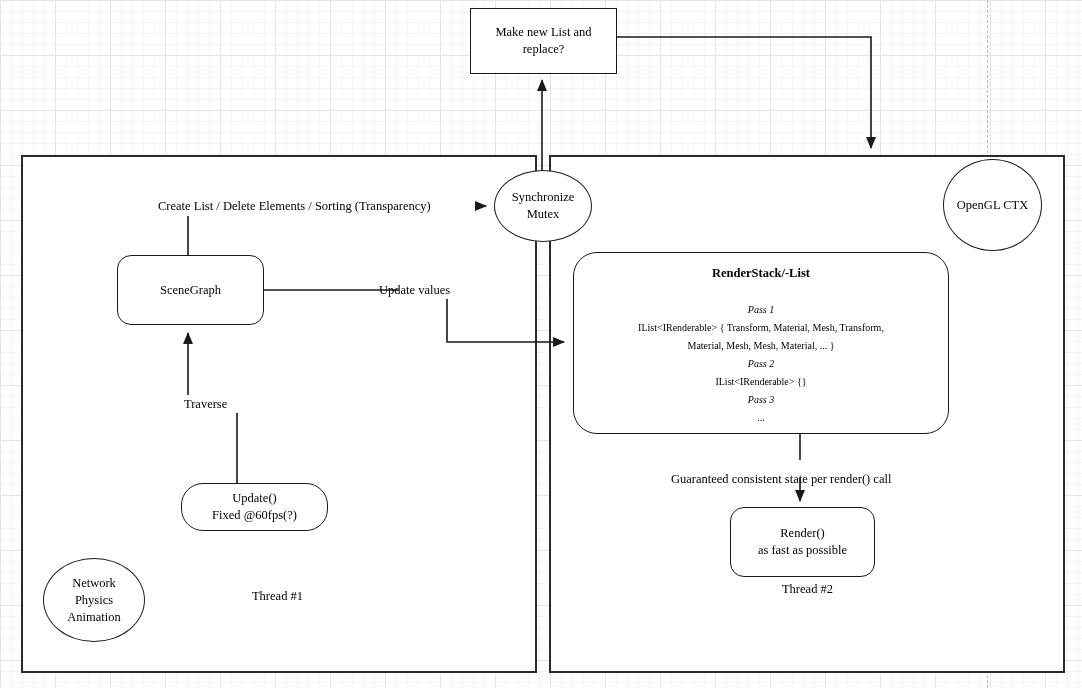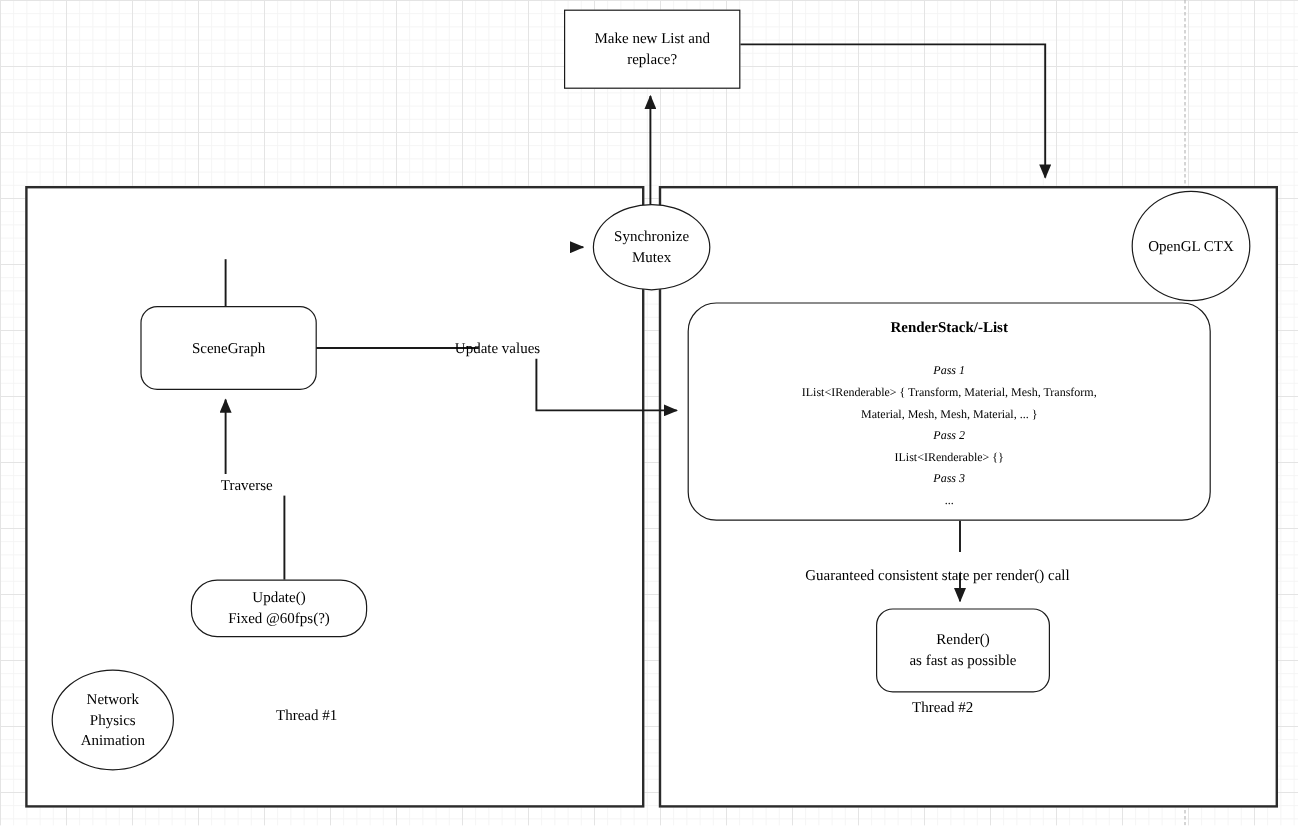--- a/index.html
+++ b/index.html
@@ -19,30 +19,30 @@
   #thread1-box{left:21px;top:155px;width:512px;height:514px;}
   #thread2-box{left:549px;top:155px;width:512px;height:514px;}
   svg.wires{position:absolute;left:0;top:0;z-index:2;pointer-events:none;}
   svg.wires path{pointer-events:stroke;}
   .node{position:absolute;background:#ffffff;border:1.5px solid #1a1a1a;z-index:3;
         display:flex;align-items:center;justify-content:center;text-align:center;
         font-size:12.5px;line-height:17px;white-space:pre-line;}
   .rounded{border-radius:14px;justify-content:center;}
   .ellipse{border-radius:50%;}
   .label{position:absolute;z-index:3;font-size:12.5px;line-height:14px;white-space:nowrap;}
-  .centered{}
-  #renderstack{left:573px;top:252px;width:436px;height:182px;border-radius:24px;
+  .centered{text-align:center;}
+  #renderstack{left:573px;top:252px;width:376px;height:182px;border-radius:24px;
                flex-direction:column;justify-content:flex-start;padding-top:12px;box-sizing:border-box;}
   .rs-title{font-weight:bold;font-size:12.5px;margin-bottom:19px;}
   .rs-line{font-size:10px;line-height:18px;}
   .ital{font-style:italic;}
   #make-new-list{left:470px;top:8px;width:145px;height:64px;border-radius:0;}
   #sync-mutex{left:494px;top:170px;width:96px;height:70px;}
   #scenegraph{left:117px;top:255px;width:145px;height:68px;}
-  #update-node{left:159px;top:483px;width:145px;height:46px;border-radius:22px;}
+  #update-node{left:181px;top:483px;width:145px;height:46px;border-radius:22px;}
   #render-node{left:730px;top:507px;width:143px;height:68px;}
   #network-ellipse{left:43px;top:558px;width:100px;height:82px;}
   #opengl-ellipse{left:943px;top:159px;width:97px;height:90px;}
   #lbl-create{left:158px;top:199px;}
   #lbl-update-values{left:379px;top:283px;}
   #lbl-traverse{left:184px;top:397px;}
   #lbl-guaranteed{left:671px;top:472px;}
   #lbl-thread1{left:230px;top:589px;width:95px;}
   #lbl-thread2{left:760px;top:582px;width:95px;}
 </style>
@@ -114,20 +114,21 @@
   <div class="node ellipse" id="network-ellipse">
     <span>Network
 Physics
 Animation</span>
   </div>
 
   <div class="node ellipse" id="opengl-ellipse">
     <span>OpenGL CTX</span>
   </div>
 
+  <div class="label" id="lbl-create">Create List / Delete Elements / Sorting (Transparency)</div>
   <div class="label" id="lbl-update-values">Update values</div>
   <div class="label" id="lbl-traverse">Traverse</div>
   <div class="label" id="lbl-guaranteed">Guaranteed consistent state per render() call</div>
 
   <div class="label centered" id="lbl-thread1">Thread #1</div>
   <div class="label centered" id="lbl-thread2">Thread #2</div>
 
 </div>
 
 </body></html>

